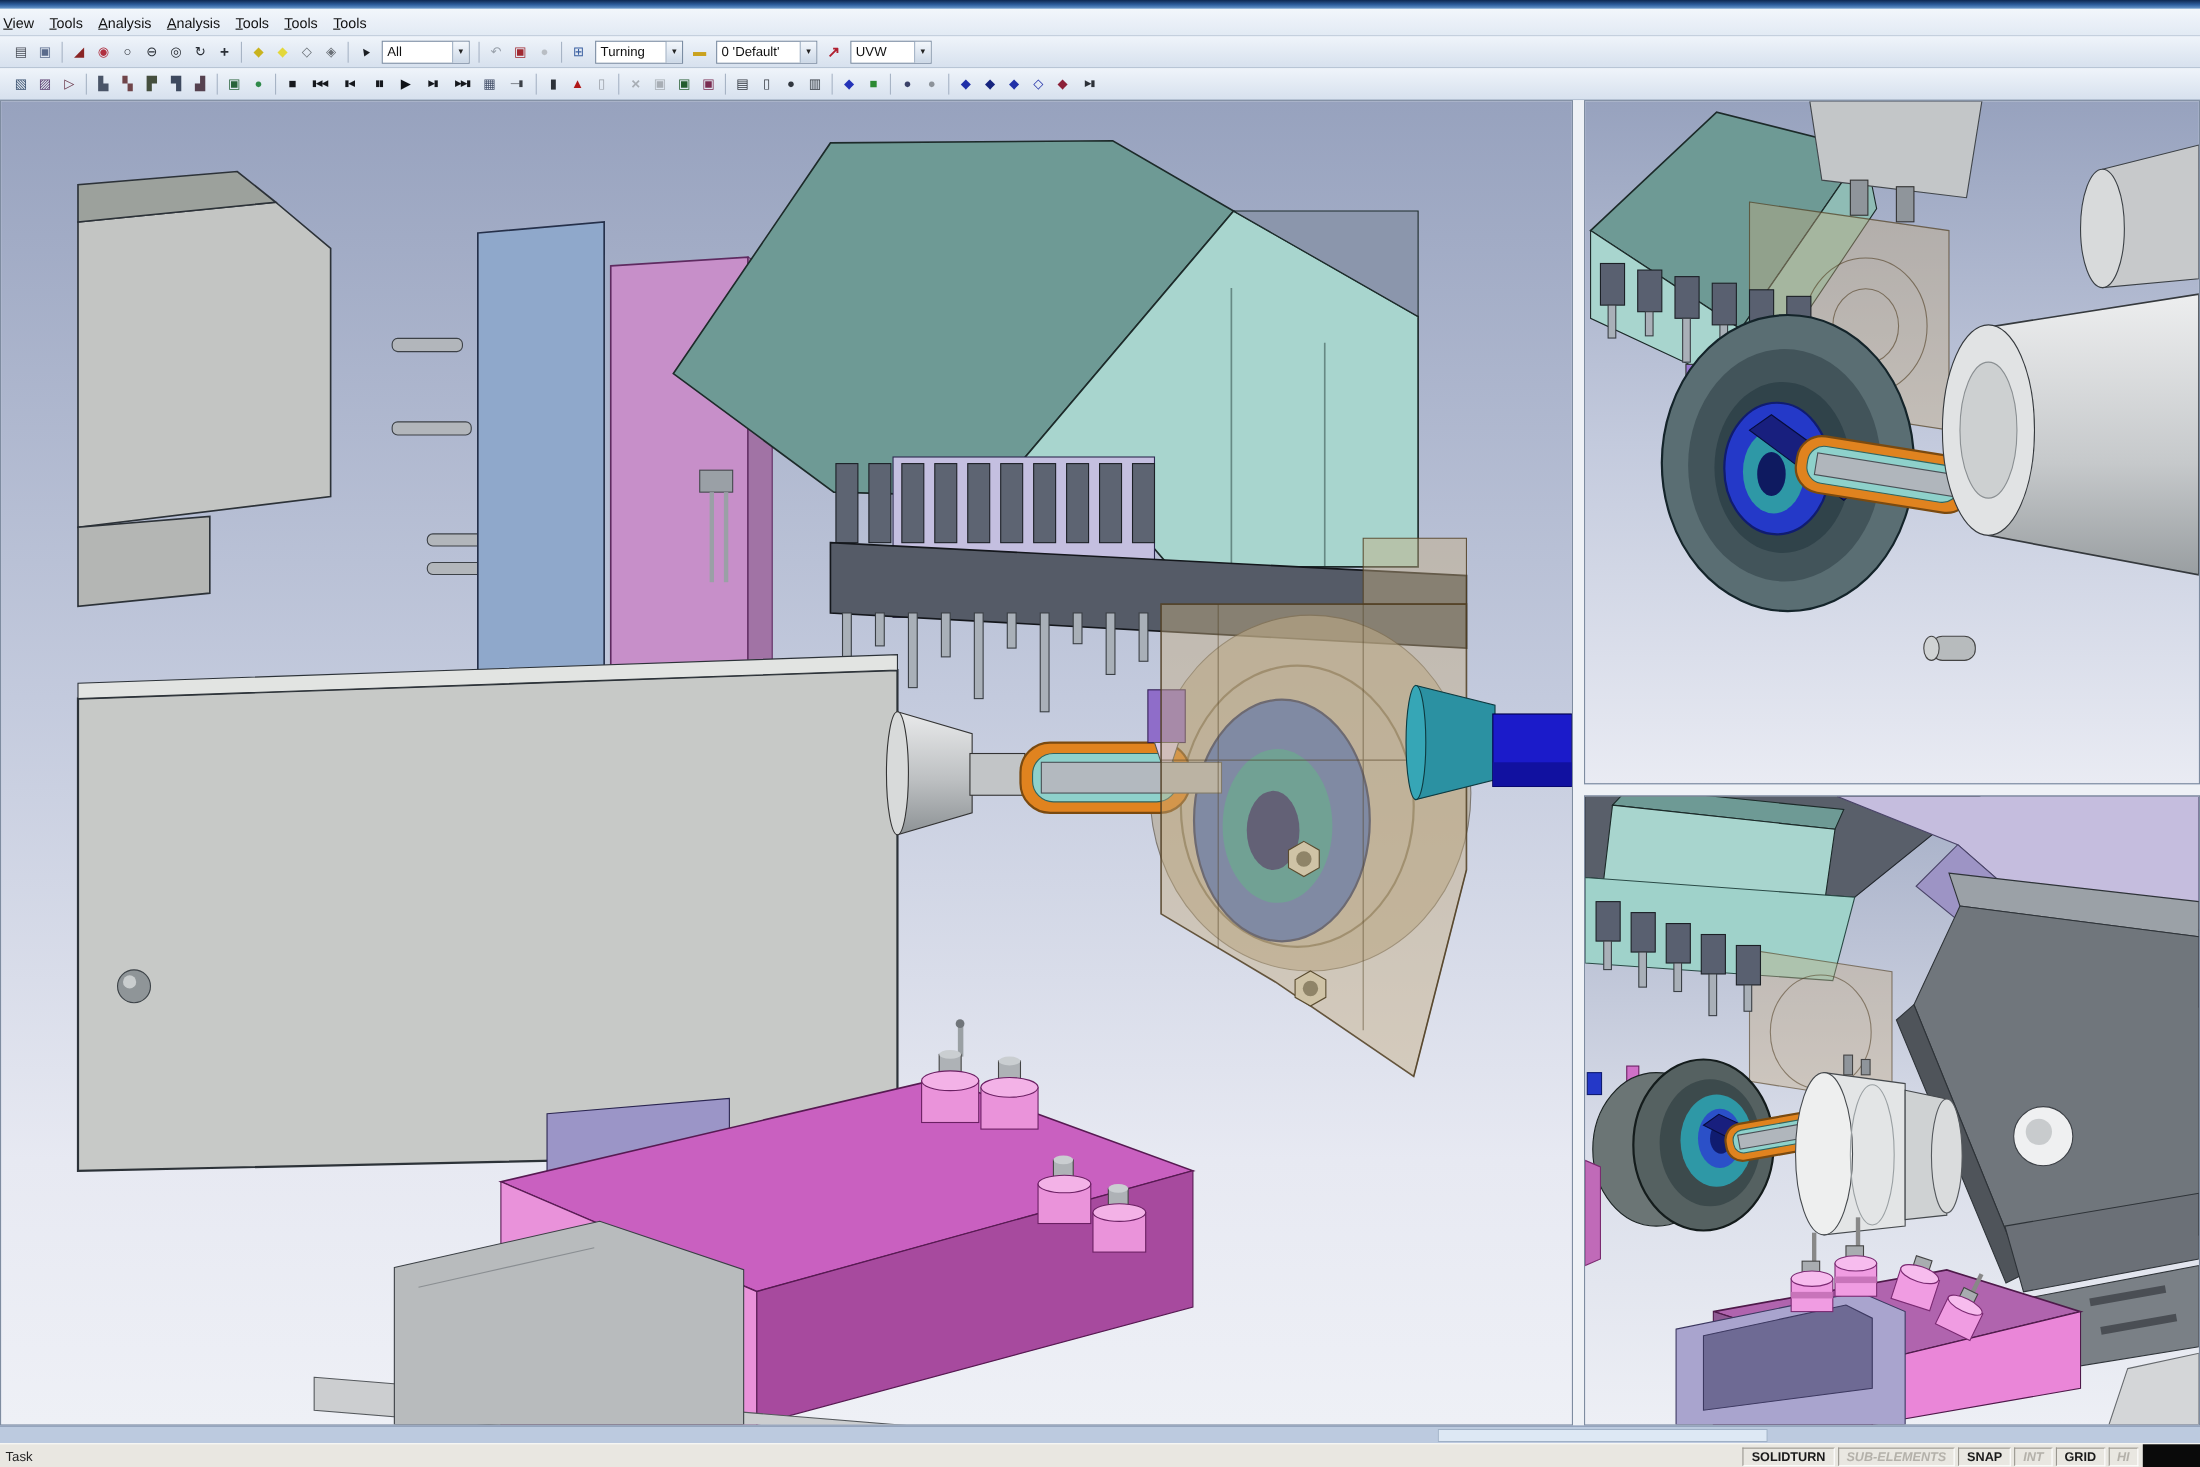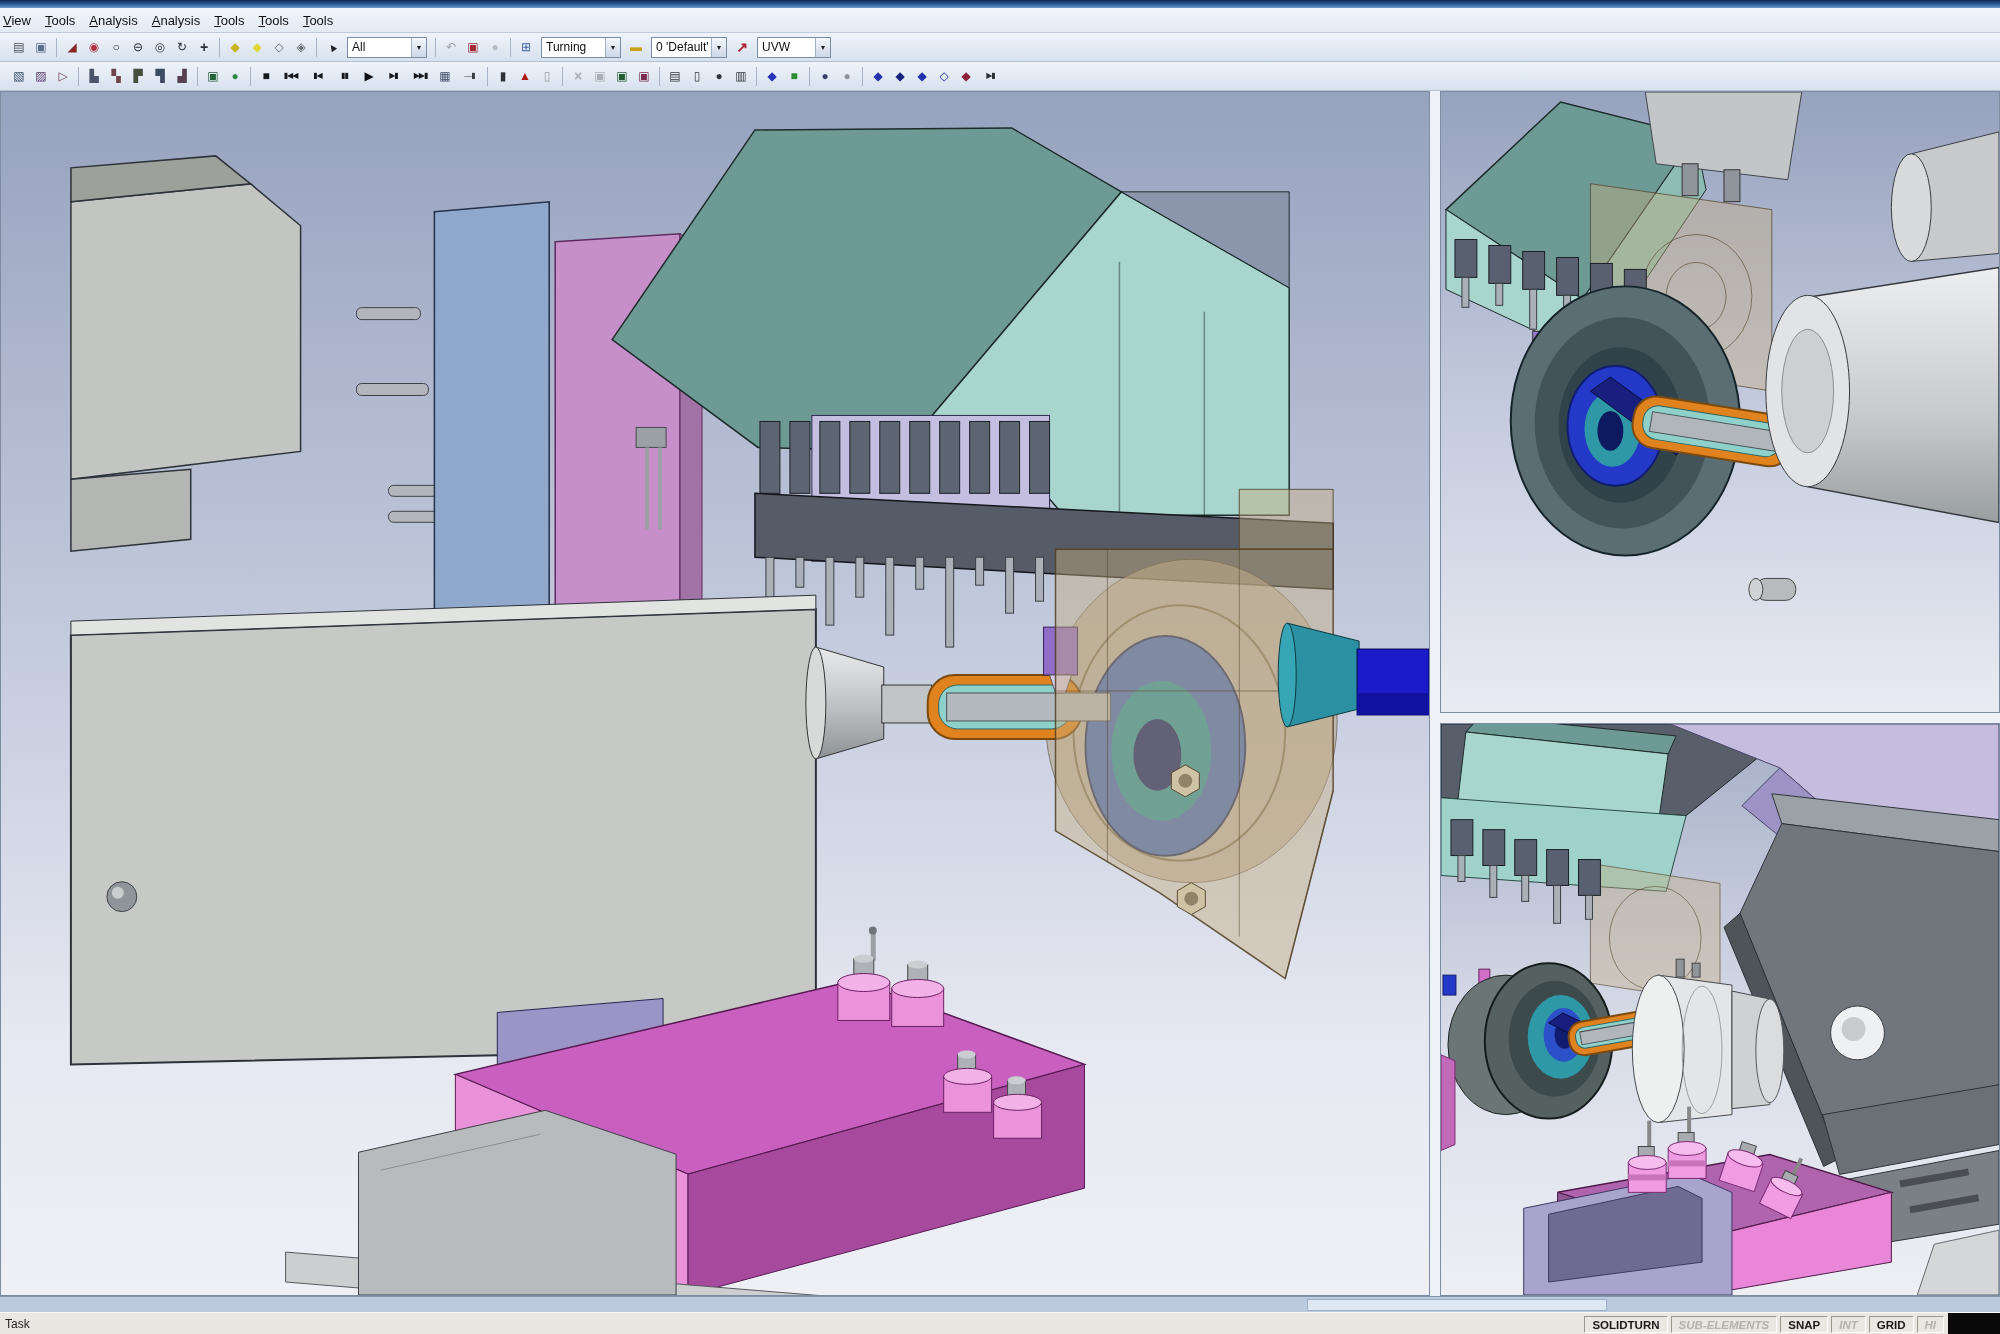--- a/index.html
+++ b/index.html
@@ -25,21 +25,21 @@
   .tbtn.multi .glyph{font-size:8px;letter-spacing:-1px;white-space:nowrap;}
   .tbtn.bold .glyph{font-weight:bold;font-size:14px;}
   .tbtn.cursor .glyph{display:inline-block;transform:rotate(-35deg);font-size:11px;}
   .tbtn.sep{width:1px;height:19px;margin:0 4px;background:#a7b4c5;border-radius:0;}
   .combo{height:21px;margin:0 4px;background:#fff;border:1px solid #7b8da3;
        display:flex;align-items:center;font-size:12px;flex:none;}
   .combo-val{flex:1;padding:0 4px;white-space:nowrap;overflow:hidden;color:#101010;}
   .combo-btn{width:15px;height:100%;background:linear-gradient(#f4f8fc,#ccd8e7);
        border-left:1px solid #9fb0c4;display:flex;align-items:center;justify-content:center;
        font-size:7px;color:#222;flex:none;}
-  .w-all{width:80px}.w-turn{width:80px}.w-def{width:76px}.w-uvw{width:74px}
+  .w-all{width:80px}.w-turn{width:80px}.w-def{width:92px}.w-uvw{width:74px}
   .viewarea{position:absolute;top:91px;left:0;width:2000px;height:1205px;background:#eef1f6;}
   .vp{position:absolute;overflow:hidden;border:1px solid #7e8ca0;background:#c6cdde;}
   .vp-main{left:0;top:0;width:1430px;height:1205px;}
   .vp-tr{left:1440px;top:0;width:560px;height:622px;}
   .vp-br{left:1440px;top:632px;width:560px;height:573px;}
   .vp svg{display:block;width:100%;height:100%;}
   .bottomband{position:absolute;top:1296px;left:0;width:2000px;height:16px;
        background:#bccadf;border-top:1px solid #8595ae;}
   .bottomband .thumb{position:absolute;left:1307px;top:2px;width:300px;height:12px;
        background:#dde8f4;border:1px solid #9fb0c6;}

